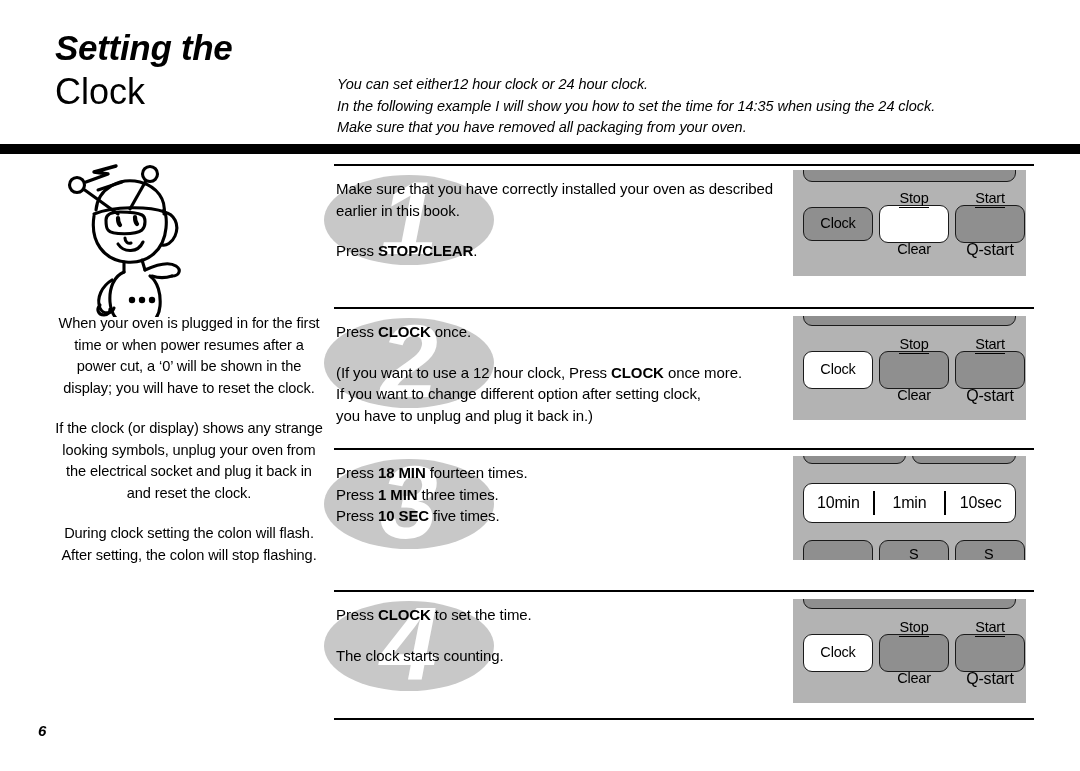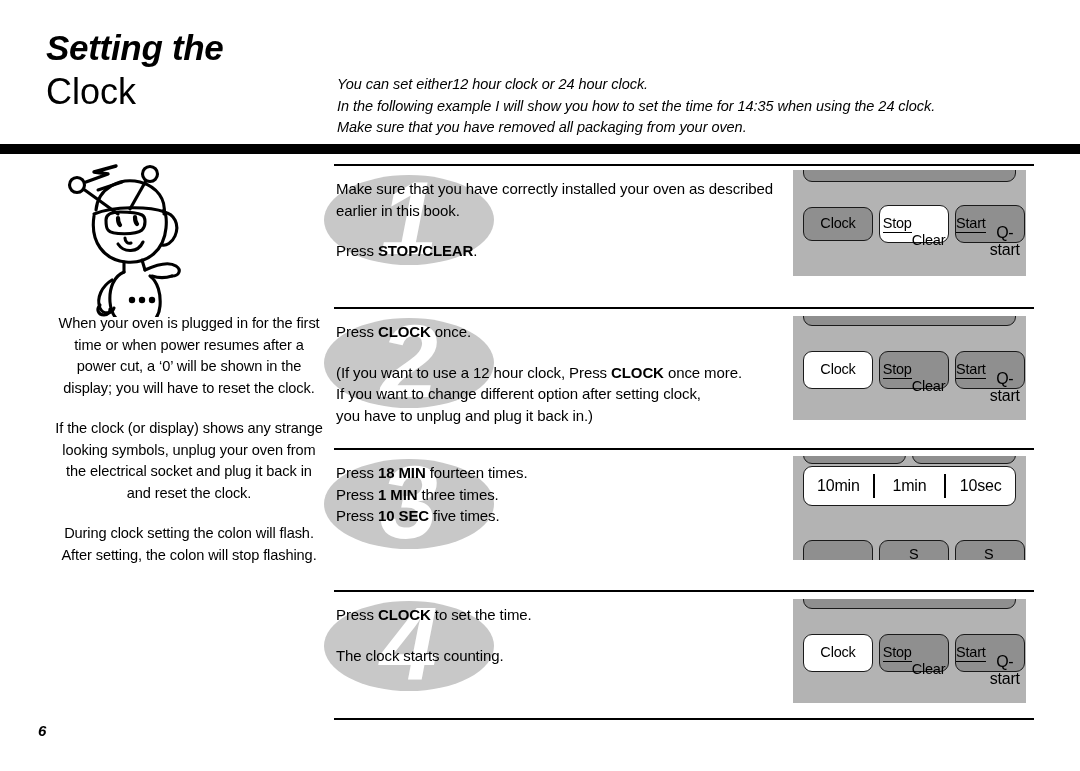--- a/index.html
+++ b/index.html
@@ -19,21 +19,21 @@
 
   
   #header {
     position: absolute;
     left: 0; top: 0;
     width: 1080px;
     height: 146px;
   }
   #title-block {
     position: absolute;
-    left: 46px;
+    left: 55px;
     top: 28px;
     width: 270px;
   }
   #title-line1 {
     font-size: 35px;
     font-weight: bold;
     font-style: italic;
     letter-spacing: -0.3px;
     line-height: 40px;
     margin: 0;
@@ -167,21 +167,21 @@
   }
   .btn.light {
     background: #ffffff;
   }
   .btn .lbl {
     font-size: 14.5px;
     letter-spacing: -0.2px;
   }
   .btn .stack {
     display: flex;
-    flex-direction: row;
+    flex-direction: column;
     align-items: center;
     justify-content: flex-end;
   }
   .btn .top-lbl {
     font-size: 14.5px;
     letter-spacing: -0.2px;
     padding-bottom: 1px;
     border-bottom: 1.7px solid #000;
     line-height: 16px;
   }
@@ -384,21 +384,21 @@
 </div>
 
 <div class="panel" style="left:793px; top:456px; width:233px; height:104px;">
   <div class="btn partial" style="left:10px; top:-40px; width:103px; height:48px;">
     
   </div>
   <div class="btn partial" style="left:119px; top:-40px; width:104px; height:48px;">
     
   </div>
 
-  <div class="timebar" style="left:10px; top:10px; width:213px; height:40px;">
+  <div class="timebar" style="left:10px; top:27px; width:213px; height:40px;">
     <span class="seg">10min</span>
     <span class="divider"></span>
     <span class="seg">1min</span>
     <span class="divider"></span>
     <span class="seg">10sec</span>
   </div>
 
   <div class="btn partial" style="left:10px; top:84px; width:70px; height:40px;"></div>
   <div class="btn partial" style="left:86px; top:84px; width:70px; height:40px;">
     <span style="position:absolute; left:29px; top:6px; font-size:14.5px;">S</span>

